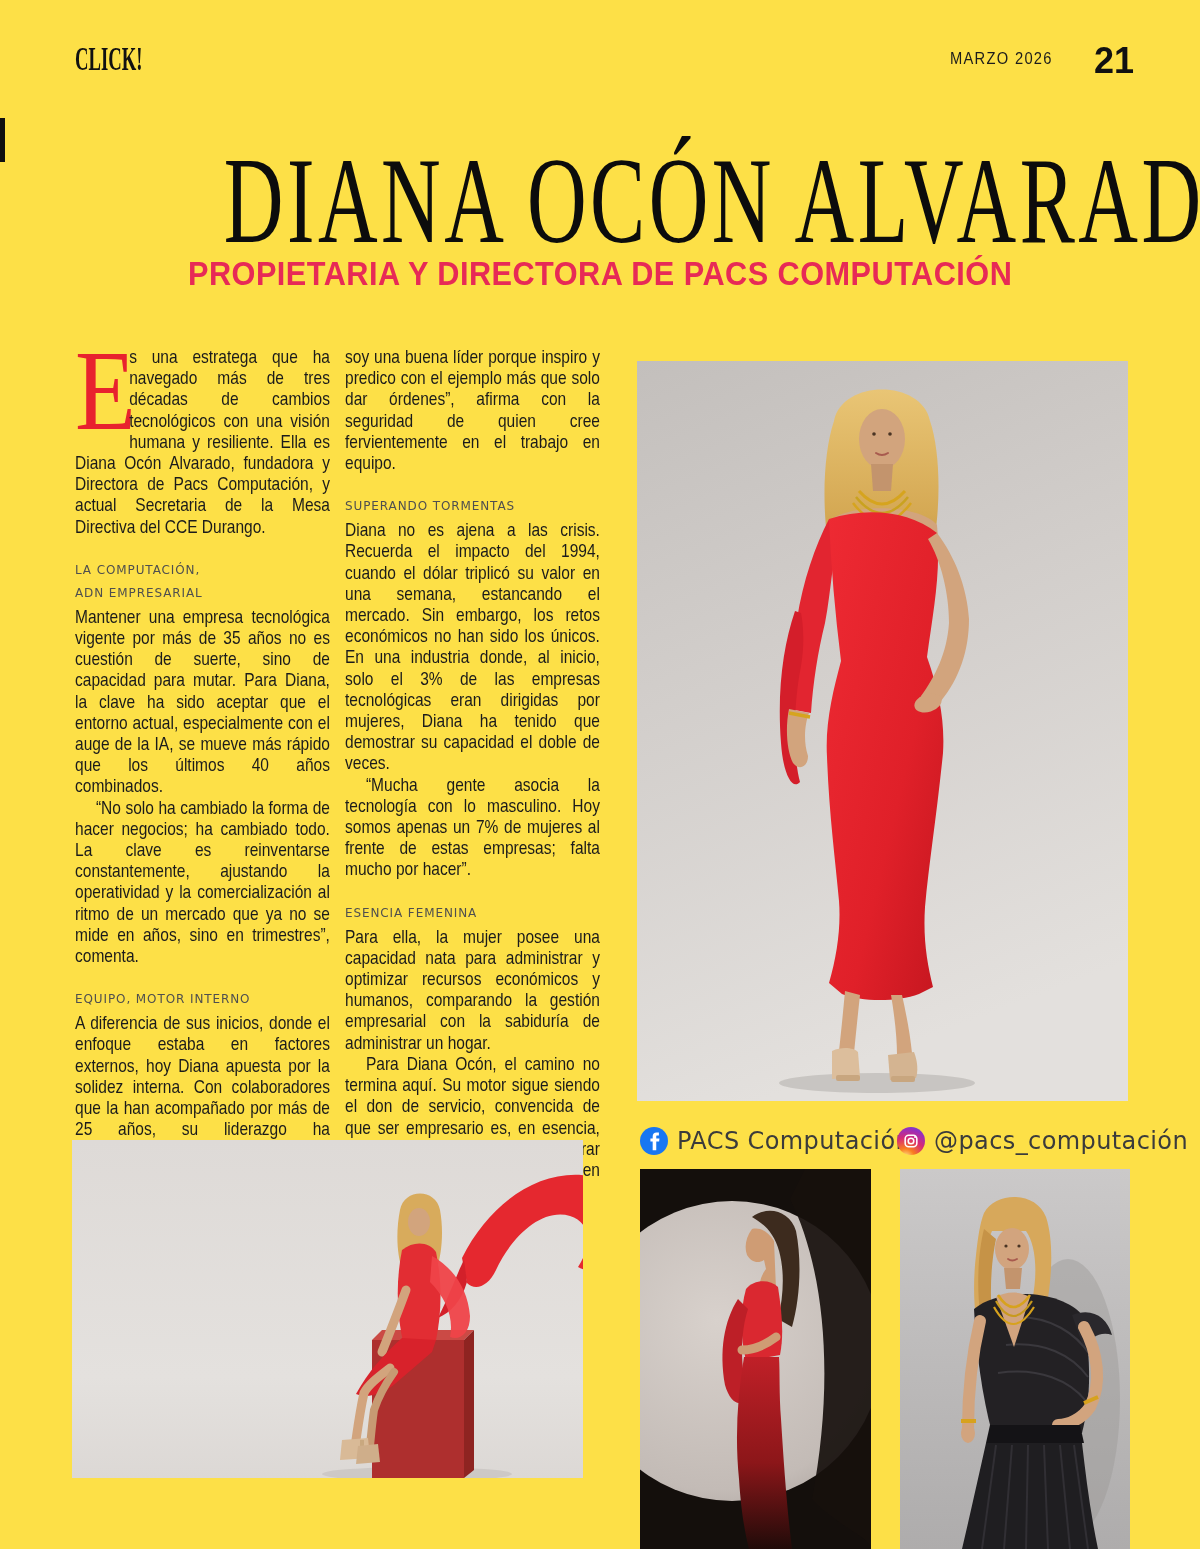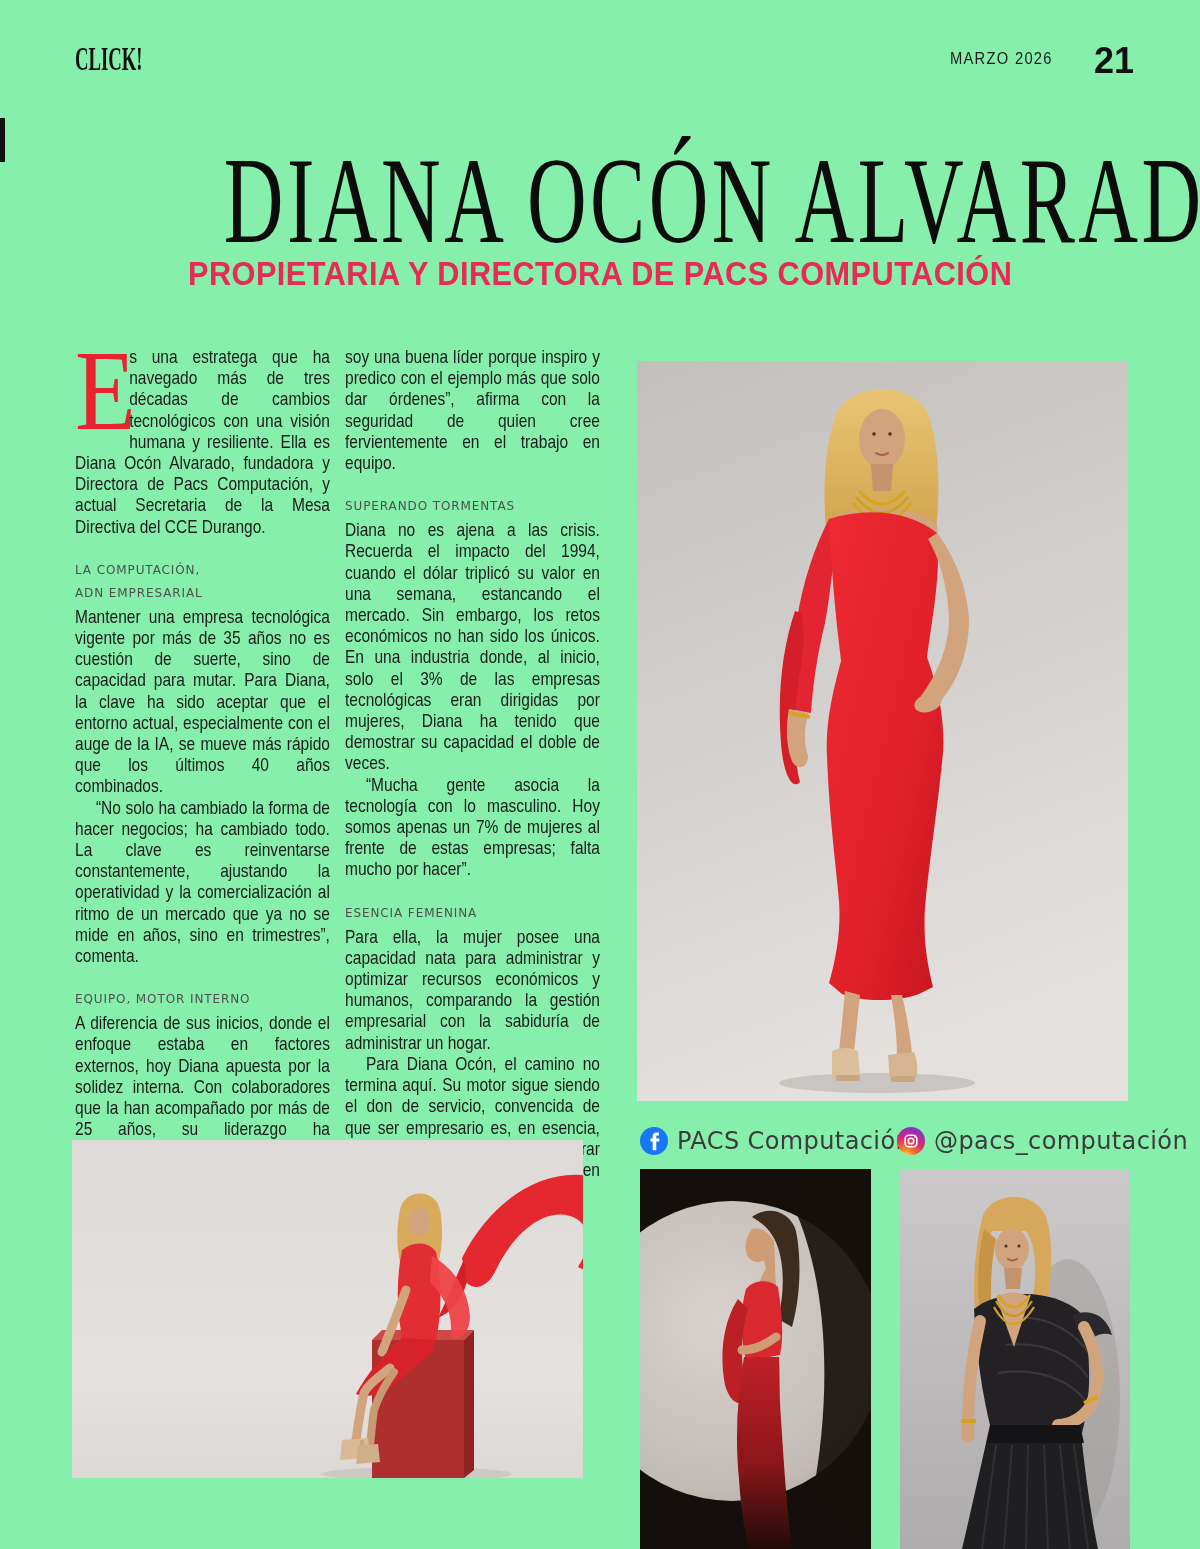--- a/index.html
+++ b/index.html
@@ -1,16 +1,16 @@
 <!DOCTYPE html>
 <html lang="es"><head>
 <meta charset="utf-8">
 <style>
   html,body{margin:0;padding:0;background:#888;}
-  .page{position:relative;width:1200px;height:1549px;background:#86efac;margin:0 auto;overflow:hidden;
+  .page{position:relative;width:1200px;height:1549px;background:#fde047;margin:0 auto;overflow:hidden;
         font-family:"Liberation Sans",sans-serif;}
   
   .logo{position:absolute;left:75px;top:40px;font-family:"Liberation Serif",serif;font-weight:700;
         font-size:34px;color:#111;transform:scaleX(0.55);transform-origin:0 50%;letter-spacing:0px;white-space:nowrap;}
   .issue{position:absolute;right:147px;top:50px;font-size:16px;letter-spacing:1.4px;color:#1c1c1c;
          transform:scaleX(0.92);transform-origin:100% 50%;white-space:nowrap;}
   .pagenum{position:absolute;right:66px;top:40px;font-size:36px;font-weight:700;color:#111;}
   .edge-mark{position:absolute;left:0;top:118px;width:5px;height:44px;background:#101010;}
   
   .title-wrap{position:absolute;left:0;right:0;top:140px;text-align:center;}

